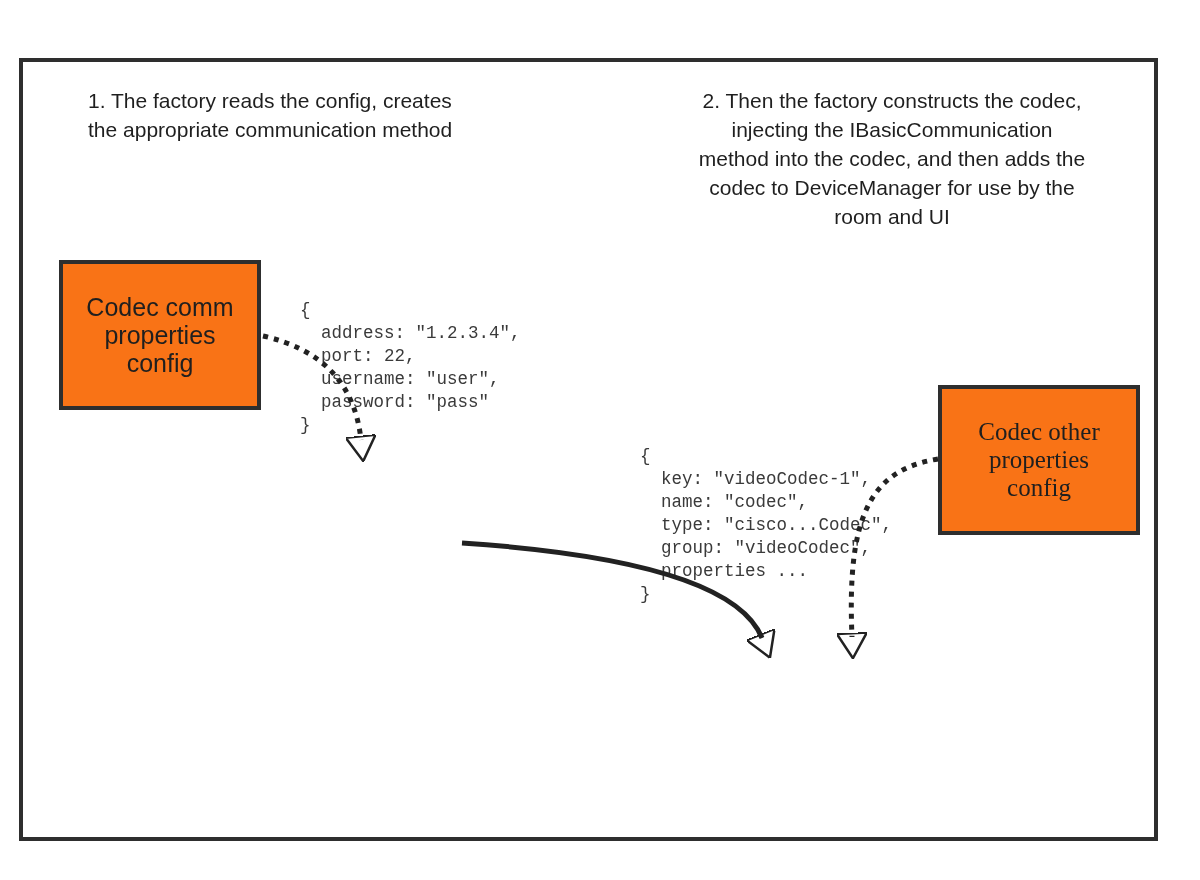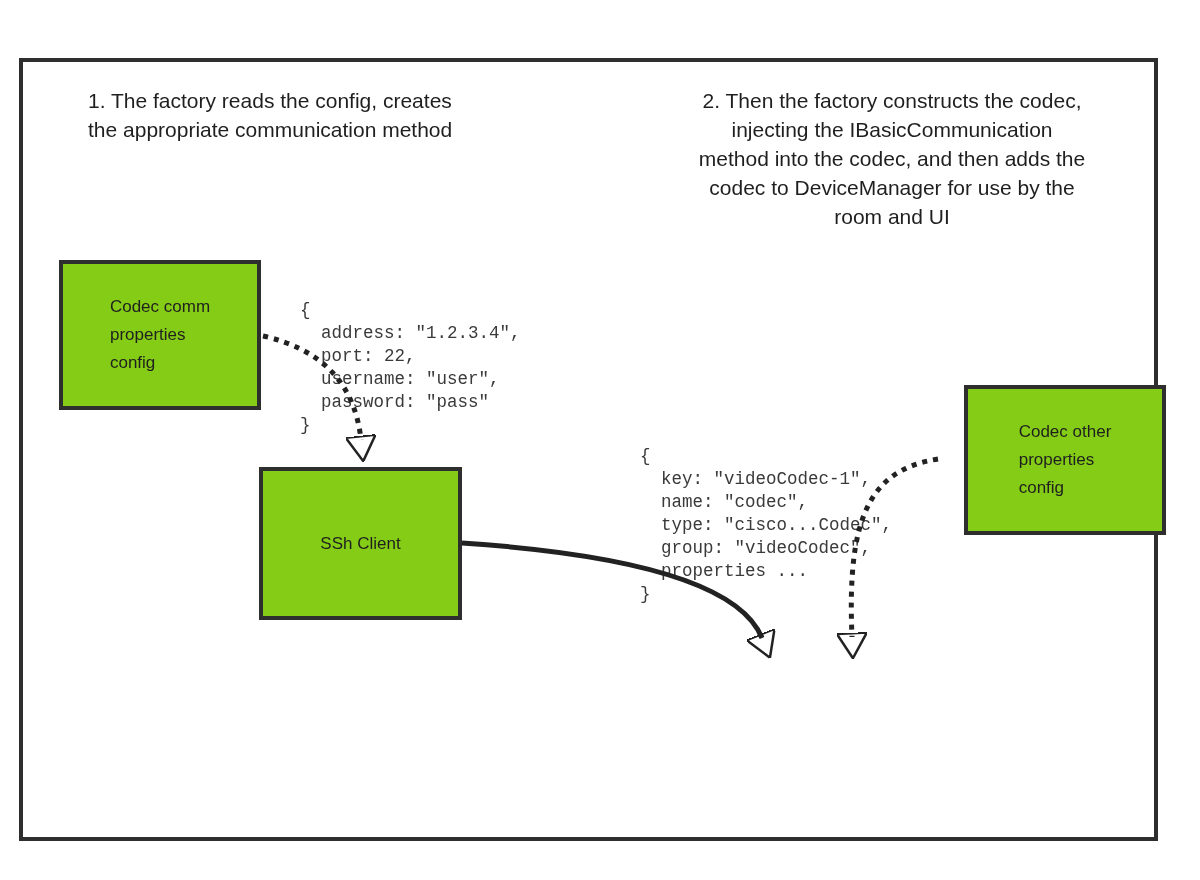--- a/index.html
+++ b/index.html
@@ -33,33 +33,33 @@
     font-size:21px;
     line-height:29px;
     white-space:pre-line;
   }
   .note-step1{ left:88px; top:86px; width:440px; }
   .note-step2{ left:657px; top:86px; width:470px;text-align:center; }
   .note-final{ left:943px; top:686px; width:220px; line-height:30px; }
   .dbox{
     position:absolute;
     border:4px solid var(--line);
-    background:#84cc16;
+    background:#f97316;
     display:flex;
     align-items:center;
     justify-content:center;
-    text-align:left;
+    text-align:center;
     color:var(--text);
-    font-size:17px;
+    font-size:25px;
     line-height:28px;
     white-space:pre-line;
   }
   .box-comm   { left:59px;  top:260px; width:194px; height:142px; }
   .box-ssh    { left:259px; top:467px; width:195px; height:145px; }
-  .box-other  { left:964px; top:385px; width:194px; height:142px; }
+  .box-other  { left:938px; top:385px; width:194px; height:142px;font-family:Liberation Serif, serif; }
   .box-cisco  { left:708px; top:663px; width:196px; height:142px; }
   .code{
     position:absolute;
     margin:0;
     font-family:"Liberation Mono", monospace;
     font-size:17.5px;
     line-height:23px;
     color:var(--mono);
     white-space:pre;
   }
@@ -99,23 +99,20 @@
 codec to DeviceManager for use by the
 room and UI</div>
 
 
   <div class="dbox box-comm">
     <span>Codec comm
 properties
 config</span>
   </div>
 
-  <div class="dbox box-ssh">
-    <span>SSh Client</span>
-  </div>
 
   <div class="dbox box-other">
     <span>Codec other
 properties
 config</span>
   </div>
 
 
   <pre class="code code-comm">{
   address: "1.2.3.4",

